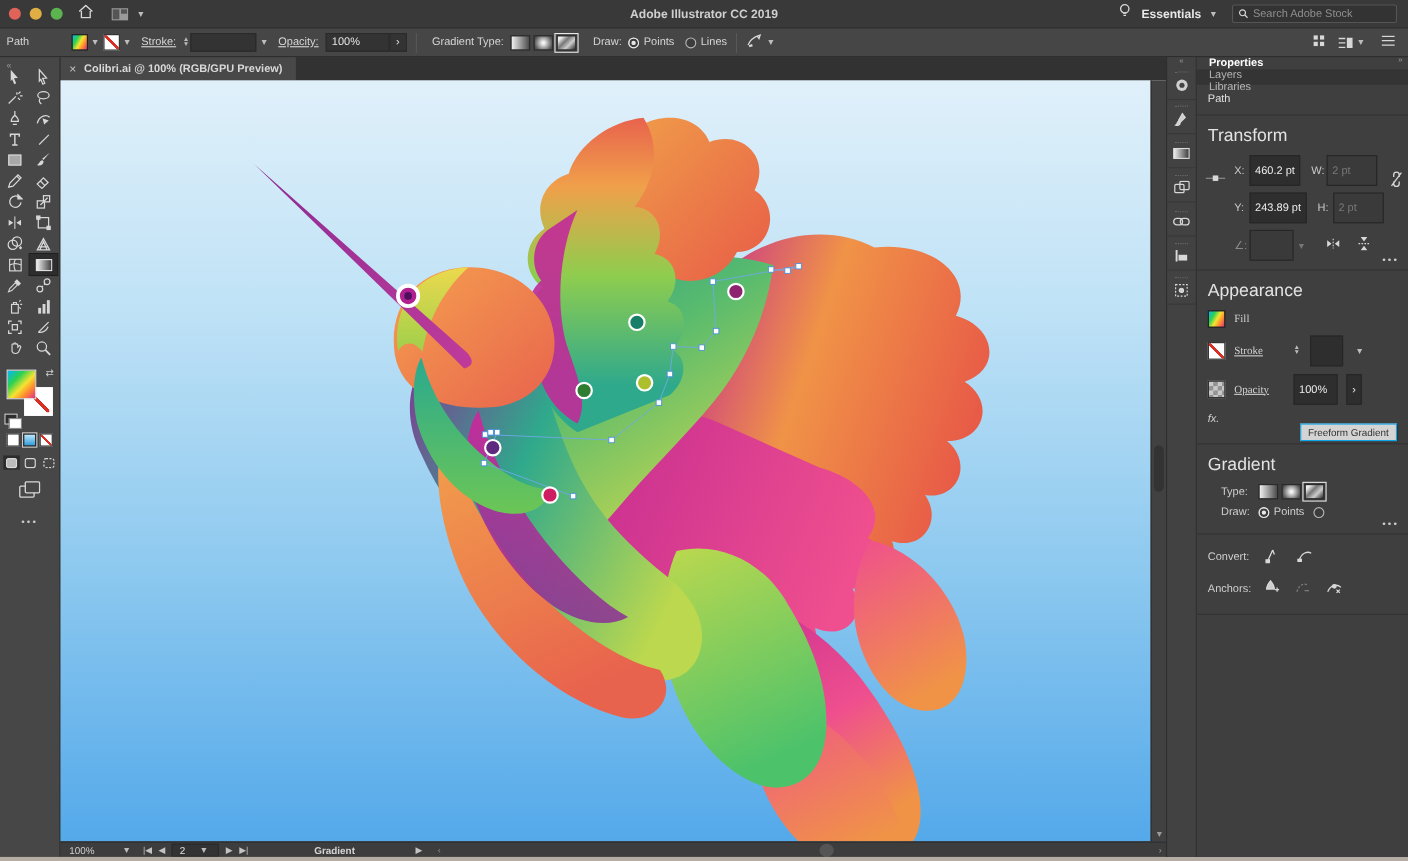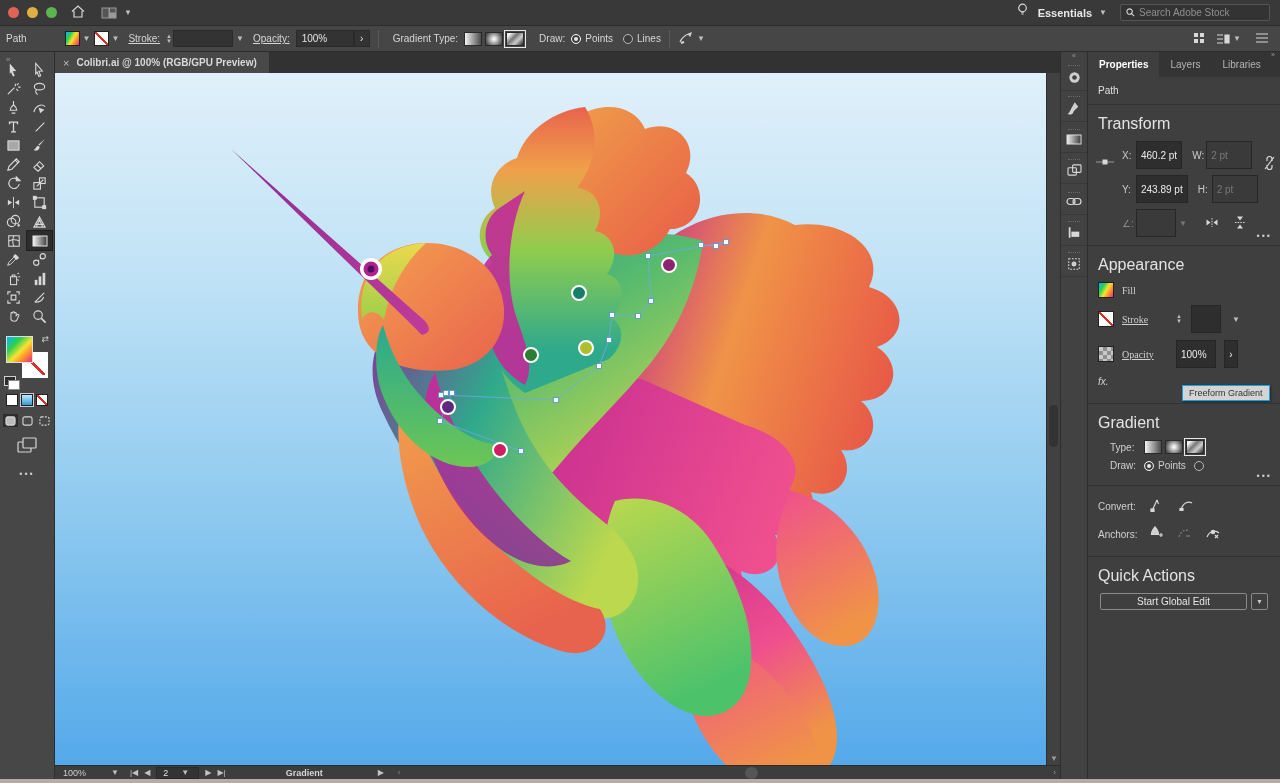--- a/index.html
+++ b/index.html
@@ -101,21 +101,21 @@
   .dock { position:absolute; left:1060px; top:52px; width:28px; height:727px; background:#424242;
     border-left:1px solid #2e2e2e; border-right:1px solid #2e2e2e; }
   .dock-head { height:8px; text-align:center; color:#9a9a9a; font-size:7px; line-height:8px; }
   .dock-item { height:31px; display:flex; flex-direction:column; align-items:center; justify-content:center;
     border-bottom:1px solid #383838; }
   .dock-grip { width:12px; height:2px; border-top:1px dotted #6a6a6a; margin-bottom:3px; }
 
   
   .props { position:absolute; left:1088px; top:52px; width:192px; height:727px; background:#3f3f3f;
     color:#cfcfcf; font-size:10px; }
-  .props-tabs { display:flex; background:#343434; height:25px; align-items:stretch; position:relative; }
+  .props-tabs { display:flex; background:#343434; height:25px; align-items:stretch; position:relative;flex-direction:column; }
   .ptab { padding:0 11px; display:flex; align-items:center; font-size:10px; color:#b5b5b5; }
   .ptab.active { background:#3f3f3f; color:#fff; font-weight:bold; }
   .props-collapse { position:absolute; right:5px; top:-1px; color:#9a9a9a; font-size:7px; }
   .sec { padding:6px 10px 8px; border-bottom:1px solid #333; position:relative; }
   .sec-title { color:#e3e3e3; font-weight:normal; font-size:16px; margin:4px 0 8px; }
   .row { display:flex; align-items:center; margin-bottom:6px; }
   .flabel { width:14px; color:#c9c9c9; }
   .pfield { background:#2e2e2e; border:1px solid #262626; height:28px; min-width:46px;
     display:flex; align-items:center; padding:0 4px; color:#ececec; font-size:10px; }
   .pfield.dim { background:#3a3a3a; color:#787878; }
@@ -150,20 +150,21 @@
         </svg>
     </span>
     <span class="ws-switch">
       <svg width="16" height="12" viewBox="0 0 16 12">
           <rect x="0.5" y="0.5" width="15" height="11" fill="#9a9a9a"></rect>
           <rect x="1.5" y="1.5" width="6" height="9" fill="#555"></rect>
           <rect x="9" y="1.5" width="5.5" height="4" fill="#555"></rect>
         </svg>
       <span class="chev">▼</span>
     </span>
+    <span class="apptitle">Adobe Illustrator CC 2019</span>
     <div class="title-right">
       <span>
         <svg class="s" width="11" height="15" viewBox="0 0 11 15">
             <circle cx="5.5" cy="5" r="3.8"></circle>
             <path d="M4 9 h3 M4.3 11 h2.4"></path>
           </svg>
       </span>
       <span style="display:flex;align-items:center;gap:4px">
         <span class="ws-name">Essentials</span>
         <span class="chev">▼</span>
@@ -821,22 +822,15 @@
         <span>
           <svg class="s" width="16" height="13" viewBox="0 0 16 13">
               <path d="M2 10 C5 3 11 3 14 6"></path>
               <circle cx="8" cy="5" r="1.6" fill="#d8d8d8"></circle>
               <path d="M10 8 l3 3 M13 8 l-3 3"></path>
             </svg>
         </span>
       </div>
     </div>
 
-    <div class="sec" style="border-bottom:none">
-      <div class="sec-title">Quick Actions</div>
-      <div style="display:flex;align-items:center;padding:0 2px">
-        <span class="qa-btn">Start Global Edit</span>
-        <span class="qa-chev">▼</span>
-      </div>
-    </div>
   </div>
 
 </div>
 
 </body></html>

